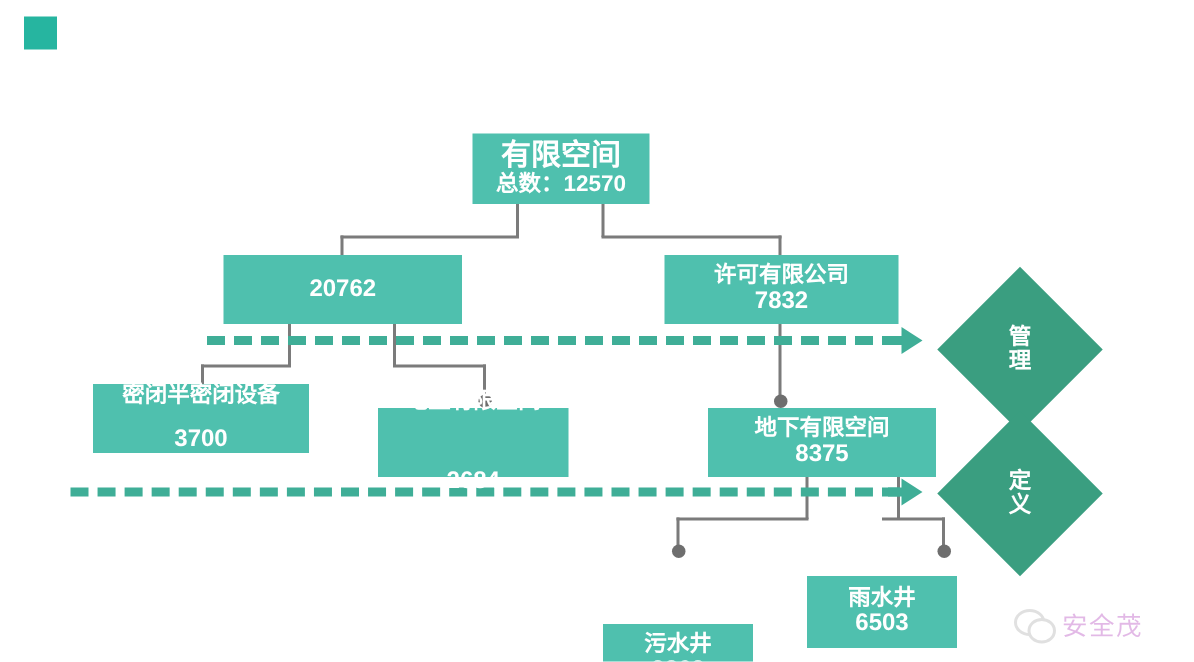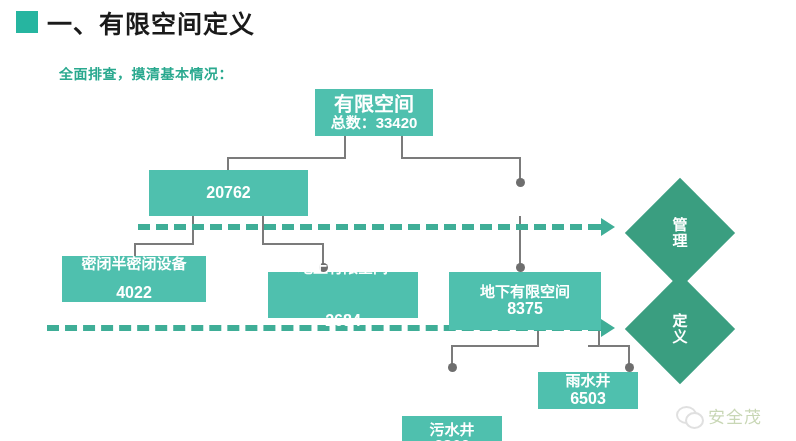--- a/index.html
+++ b/index.html
@@ -82,39 +82,37 @@
   }
   .dash-arrow-stem{
     position:absolute;height:6px;background:#3fae97;
   }
 
   
   .wm{
     position:absolute;display:flex;align-items:center;gap:6px;
     opacity:.30;
   }
-  .wm-txt{font-size:17px;color:#4d7c0f;font-weight:normal;letter-spacing:1px;white-space:nowrap;}
+  .wm-txt{font-size:17px;color:#a21caf;font-weight:normal;letter-spacing:1px;white-space:nowrap;}
   .wm-icon{width:26px;height:22px;position:relative;}
   .wm-icon .b1{
     position:absolute;left:0;top:1px;width:17px;height:14px;border-radius:50%;
     border:2px solid #9a9a9a;background:transparent;
   }
   .wm-icon .b2{
     position:absolute;left:9px;top:7px;width:15px;height:13px;border-radius:50%;
     border:2px solid #9a9a9a;background:#fff;
   }
 </style>
 </head>
 <body>
 
 <div id="stage">
 
   <div class="head-square"></div>
-  <div class="head-title">一、有限空间定义</div>
-  <div class="sub-title">全面排查，摸清基本情况：</div>
 
   <div class="cline v" style="left:344px;top:136px;height:22px;"></div>
   <div class="cline v" style="left:401px;top:136px;height:22px;"></div>
 
   <div class="cline h" style="left:227px;top:157px;width:119px;"></div>
   <div class="cline h" style="left:401px;top:157px;width:120px;"></div>
 
   <div class="cline v" style="left:227px;top:157px;height:26px;"></div>
   <div class="cline v" style="left:519px;top:157px;height:26px;"></div>
   <div class="cdot" style="left:224px;top:178px;"></div>
@@ -157,49 +155,53 @@
   </div>
 
   <div class="diamond" style="left:641px;top:290px;width:78px;height:78px;"></div>
   <div class="diamond-label" style="left:641px;top:290px;width:78px;height:78px;">
     <span>定</span>
     <span>义</span>
   </div>
 
   <div class="node root" style="left:315px;top:89px;width:118px;height:47px;">
     <span class="l1">有限空间</span>
-    <span class="l2">总数：33420</span>
+    <span class="l2">总数：12570</span>
   </div>
 
   <div class="node" style="left:149px;top:170px;width:159px;height:46px;">
     <span class="l2">20762</span>
   </div>
 
+  <div class="node" style="left:443px;top:170px;width:156px;height:46px;">
+    <span class="l1">许可有限公司</span>
+    <span class="l2">7832</span>
+  </div>
 
   <div class="node" style="left:62px;top:256px;width:144px;height:46px;justify-content:space-between;">
     <span class="l1">密闭半密闭设备</span>
-    <span class="l2">4022</span>
-  </div>
-
-  <div class="node" style="left:268px;top:272px;width:150px;height:46px;gap:35px;">
+    <span class="l2">3700</span>
+  </div>
+
+  <div class="node" style="left:252px;top:272px;width:127px;height:46px;gap:35px;">
     <span class="l1">地上有限空间</span>
     <span class="l2">2684</span>
   </div>
 
-  <div class="node" style="left:449px;top:272px;width:152px;height:58px;">
+  <div class="node" style="left:472px;top:272px;width:152px;height:46px;">
     <span class="l1">地下有限空间</span>
     <span class="l2">8375</span>
   </div>
 
   <div class="node" style="left:402px;top:372px;width:100px;height:46px;margin-top:44px;">
     <span class="l1">污水井</span>
     <span class="l2">3862</span>
   </div>
 
-  <div class="node" style="left:538px;top:372px;width:100px;height:37px;">
+  <div class="node" style="left:538px;top:384px;width:100px;height:48px;">
     <span class="l1">雨水井</span>
     <span class="l2">6503</span>
   </div>
 
   <div class="wm" style="left:676px;top:403px;">
     <span class="wm-icon">
       <span class="b1"></span>
         <span class="b2"></span>
     </span>
     <span class="wm-txt">安全茂</span>

